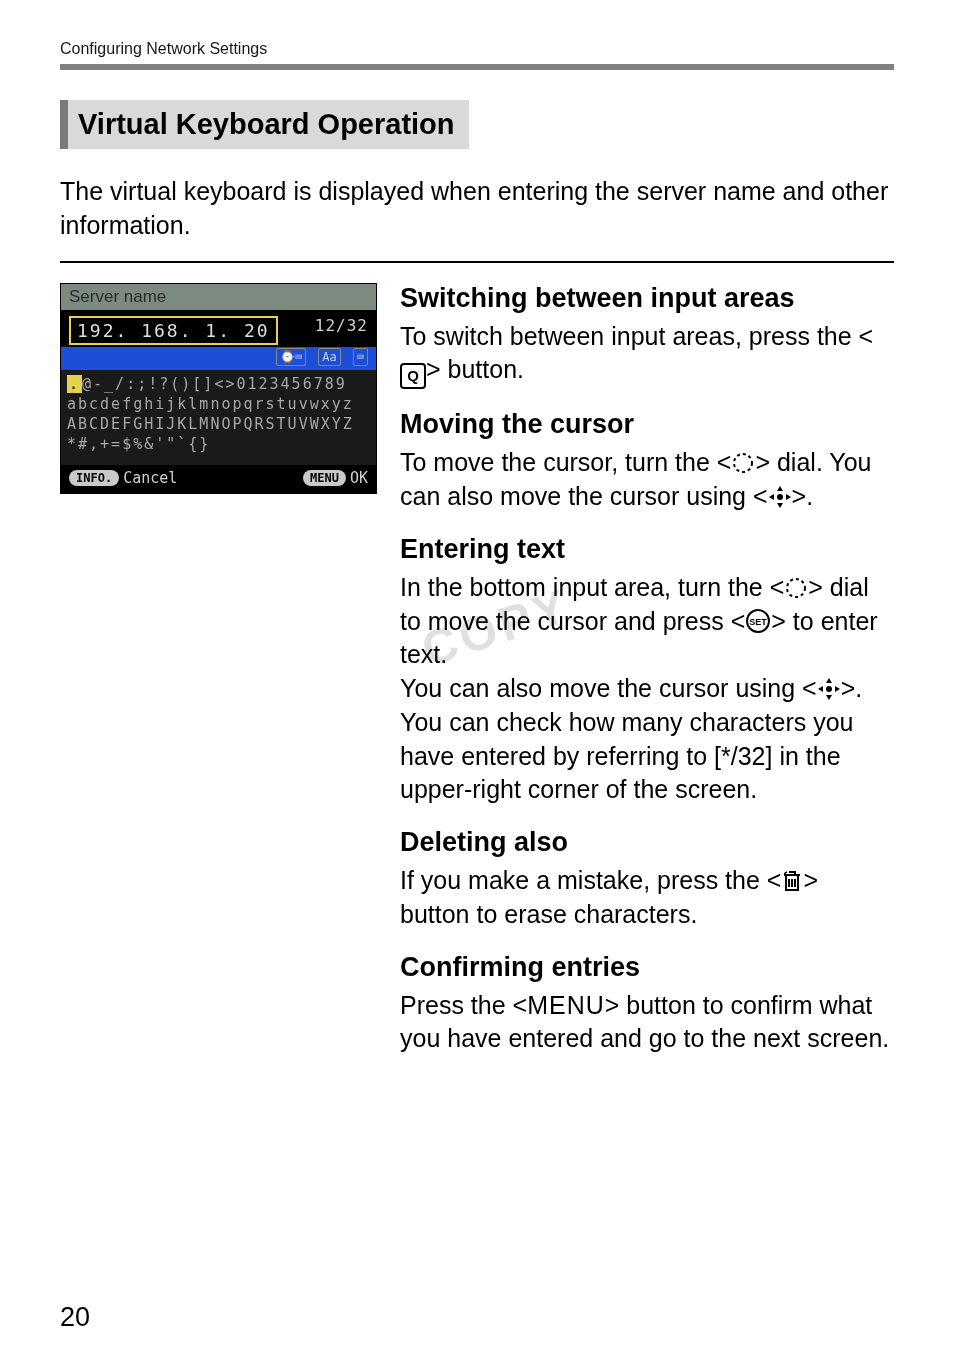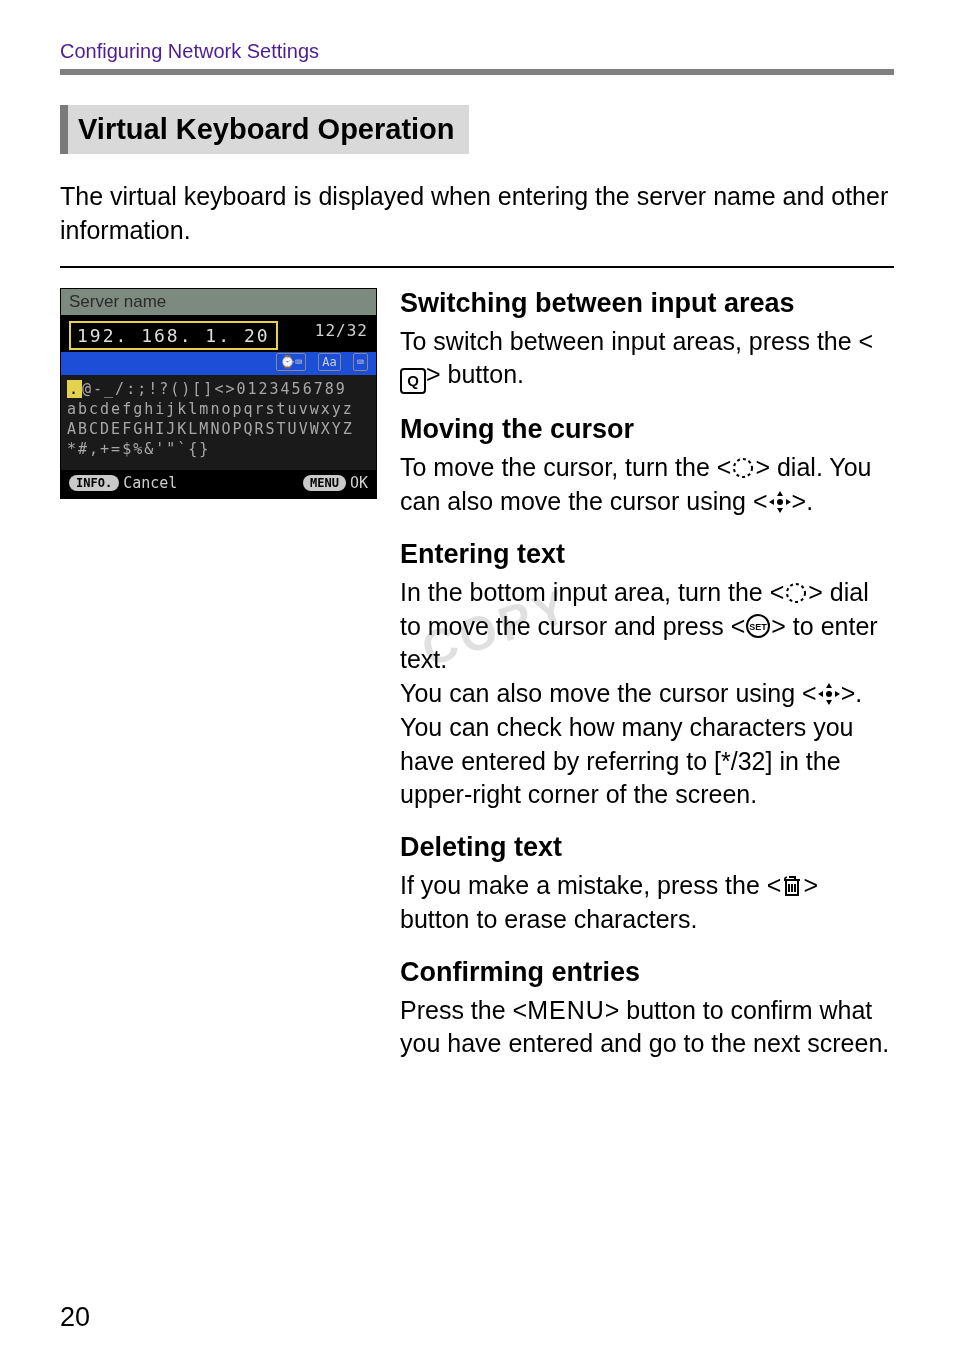--- a/index.html
+++ b/index.html
@@ -11,22 +11,22 @@
     background: #fff;
   }
   .page {
     position: relative;
     width: 954px;
     min-height: 1345px;
     padding: 40px 60px 60px 60px;
     box-sizing: border-box;
   }
   .header-area {
-    font-size: 20px;
-    color: #4c1d95;
+    font-size: 16px;
+    color: #0f172a;
     margin-bottom: 6px;
   }
   .header-rule {
     height: 6px;
     background: #808080;
     width: 100%;
     margin-bottom: 30px;
   }
   .main-heading-strip {
     display: inline-block;
@@ -287,21 +287,21 @@
                   <polygon points="12,23 15,18 9,18" fill="#000"></polygon>
                   <polygon points="1,12 6,9 6,15" fill="#000"></polygon>
                   <polygon points="23,12 18,9 18,15" fill="#000"></polygon>
                 </svg></span><span>&gt;.</span>
           </p>
           <p>You can check how many characters you have entered by referring to [*/32] in the upper-right corner of the screen.</p>
         </div>
       </div>
 
       <div class="sec">
-        <h2>Deleting text</h2>
+        <h2>Deleting also</h2>
         <div class="body">
           <p>
             <span>If you make a mistake, press the &lt;</span><span class="inline-svg"><svg width="22" height="24" viewBox="0 0 22 24">
                   <path d="M3 6 H19 M5 6 V21 H17 V6 M8 3 H14 V6 M8 10 V18 M11 10 V18 M14 10 V18" fill="none" stroke="#000" stroke-width="2"></path>
                   <path d="M4 6 Q3 4 6 3" fill="none" stroke="#000" stroke-width="1.5"></path>
                 </svg></span><span>&gt; button to erase characters.</span>
           </p>
         </div>
       </div>
 

